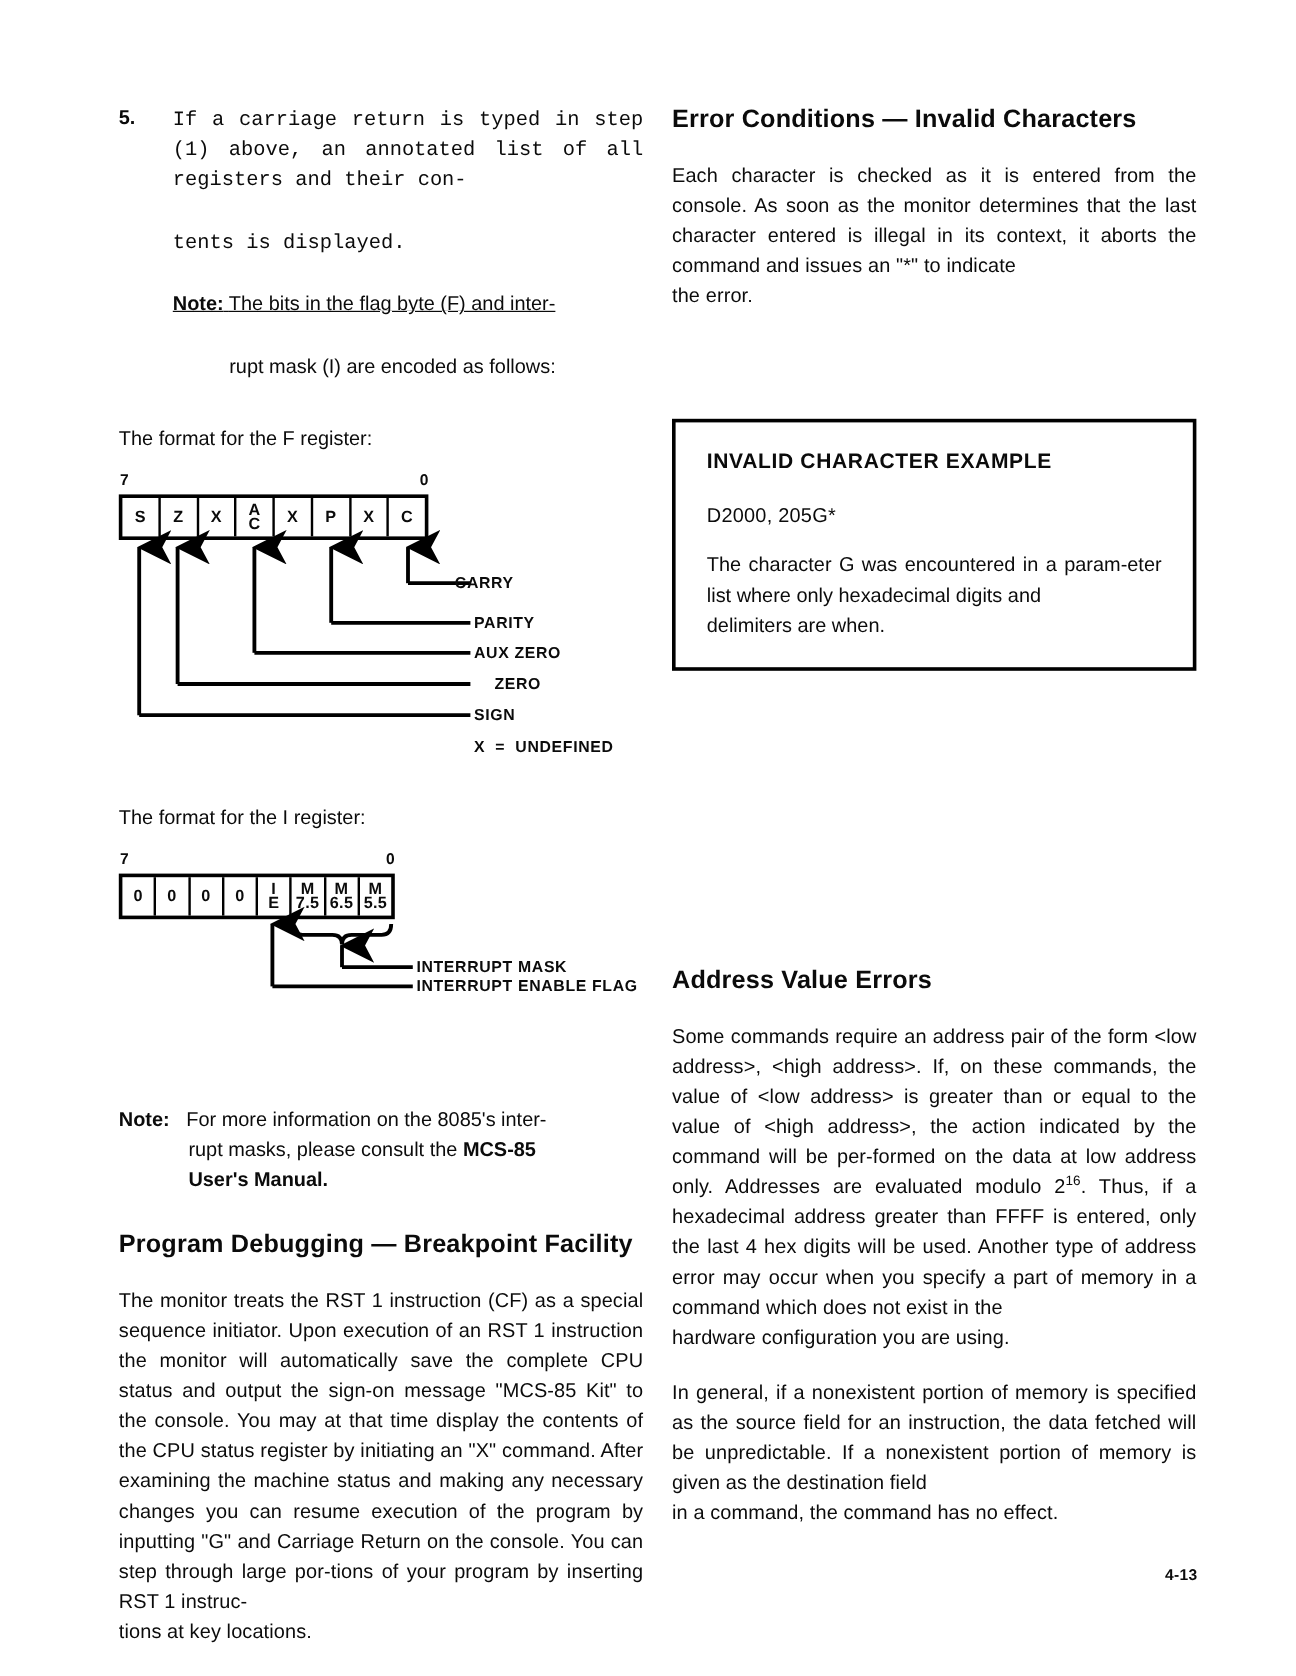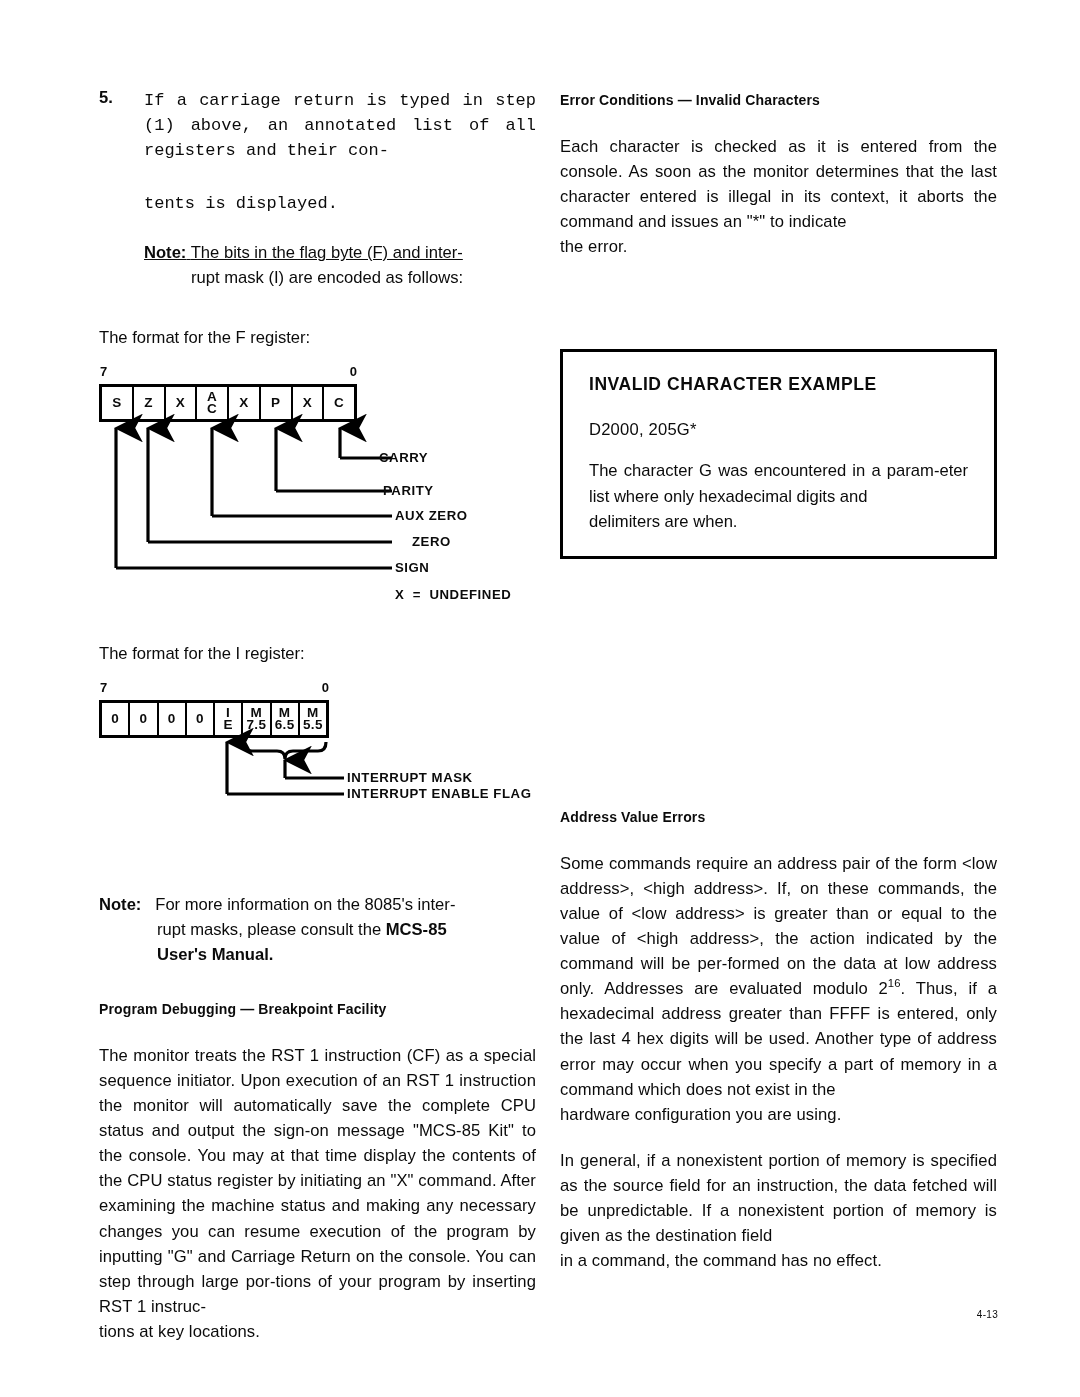--- a/index.html
+++ b/index.html
@@ -24,21 +24,21 @@
     font-size: 16.6px;
     line-height: 25.1px;
     text-align: justify;
     text-justify: inter-word;
     margin: 0 0 21px 0;
     letter-spacing: .1px;
   }
   .para > .nofill { display: block; text-align: left; }
 
   .h-sec {
-    font-size: 14px;
+    font-size: 21px;
     font-weight: bold;
     line-height: 24px;
     margin: 0 0 22px 0;
     letter-spacing: .15px;
   }
 
   
   .numitem { position: relative; padding-left: 45px; margin-bottom: 4px; }
   .numitem .num {
     position: absolute; left: 0; top: 0;
@@ -49,21 +49,21 @@
 
   
   .note {
     position: relative;
     margin: 24px 0 0 45px;
     font-size: 16.6px;
     line-height: 25.1px;
   }
   .note .lbl { font-weight: bold; }
   .note .l1 { display:block; text-align: justify; text-decoration: underline; }
-  .note .l2 { display:block; margin-left: 47px; }
+  .note .l2 { display:block; margin-left: 47px; margin-top: 28px; }
 
   .note2 { position: relative; margin: 0 0 0 0; font-size: 16.6px; line-height: 25.1px; }
   .note2 .lbl { font-weight: bold; }
   .note2 .ind { display:block; margin-left: 58px; text-align: justify; }
   .note2 .ind.free { text-align: left; }
 
   .caption { font-size: 16.6px; line-height: 25px; margin: 0 0 16px 0; }
 
   .bold { font-weight: bold; }
 
@@ -146,22 +146,22 @@
   }
   .exbox .exbody .lastline { display:block; text-align: left; }
 
   sup.exp { font-size: .68em; vertical-align: super; line-height: 0; }
 
   
   .pagenum {
     position: absolute;
     right: 82px;
     bottom: 77px;
-    font-size: 10px;
-    font-weight: normal;
+    font-size: 13px;
+    font-weight: bold;
     letter-spacing: .3px;
   }
 </style>
 </head>
 <body>
 
 <div class="page">
 
   <div class="col-left">
 
@@ -245,21 +245,21 @@
 
           <path d="M49,176 L49,62" marker-end="url(#uparrow)"></path>
           <path d="M49,176 L293,176"></path>
 
           <path d="M17,202 L17,62" marker-end="url(#uparrow)"></path>
           <path d="M17,202 L293,202"></path>
         </g>
       </svg>
 
       <div class="leadlabel" style="left:280px; top:84px;">CARRY</div>
-      <div class="leadlabel" style="left:284px; top:117px;">PARITY</div>
+      <div class="leadlabel" style="left:296px; top:117px;">PARITY</div>
       <div class="leadlabel" style="left:296px; top:142px;">AUX ZERO</div>
       <div class="leadlabel" style="left:296px; top:168px;margin-left:17px;">ZERO</div>
       <div class="leadlabel" style="left:296px; top:194px;">SIGN</div>
       <div class="undef" style="left:296px; top:221px;">X  =  UNDEFINED</div>
     </div>
 
     <div class="caption" style="margin-top:62px;">The format for the I register:</div>
 
     <div class="regdiag" style="height:120px;">
 

